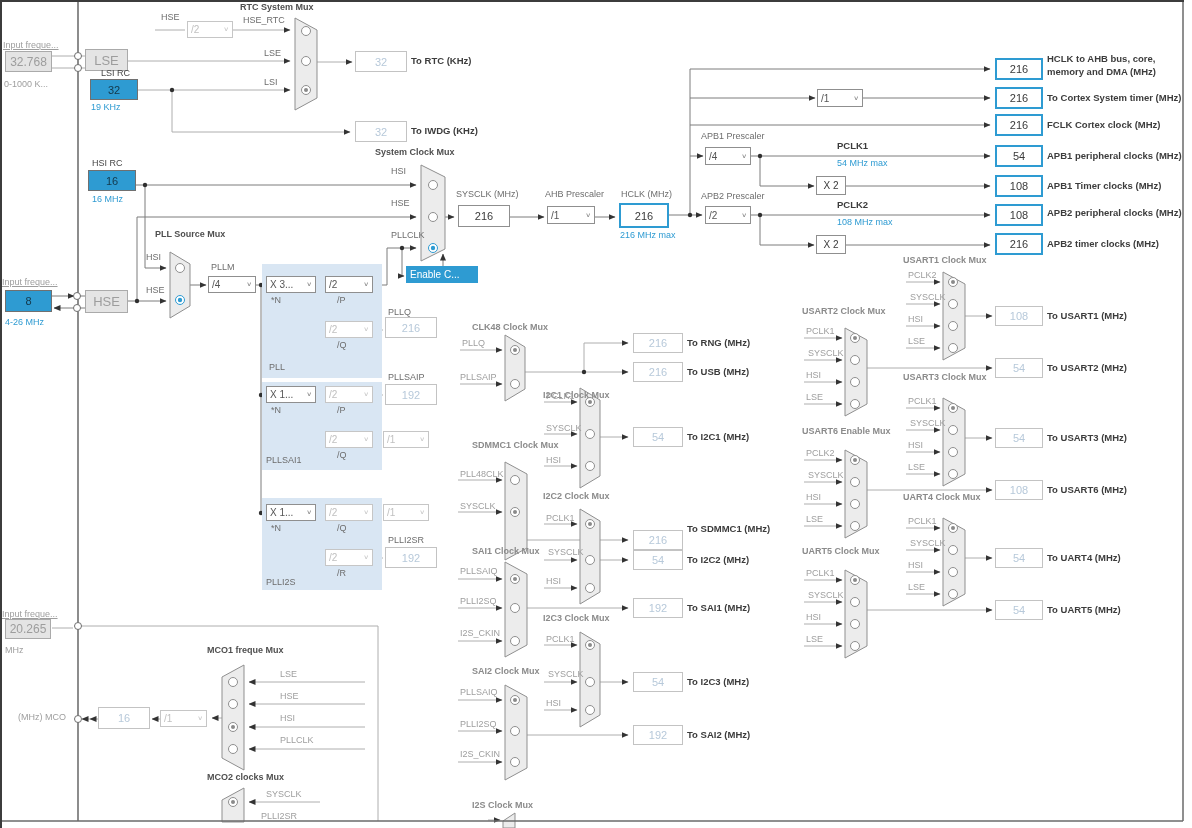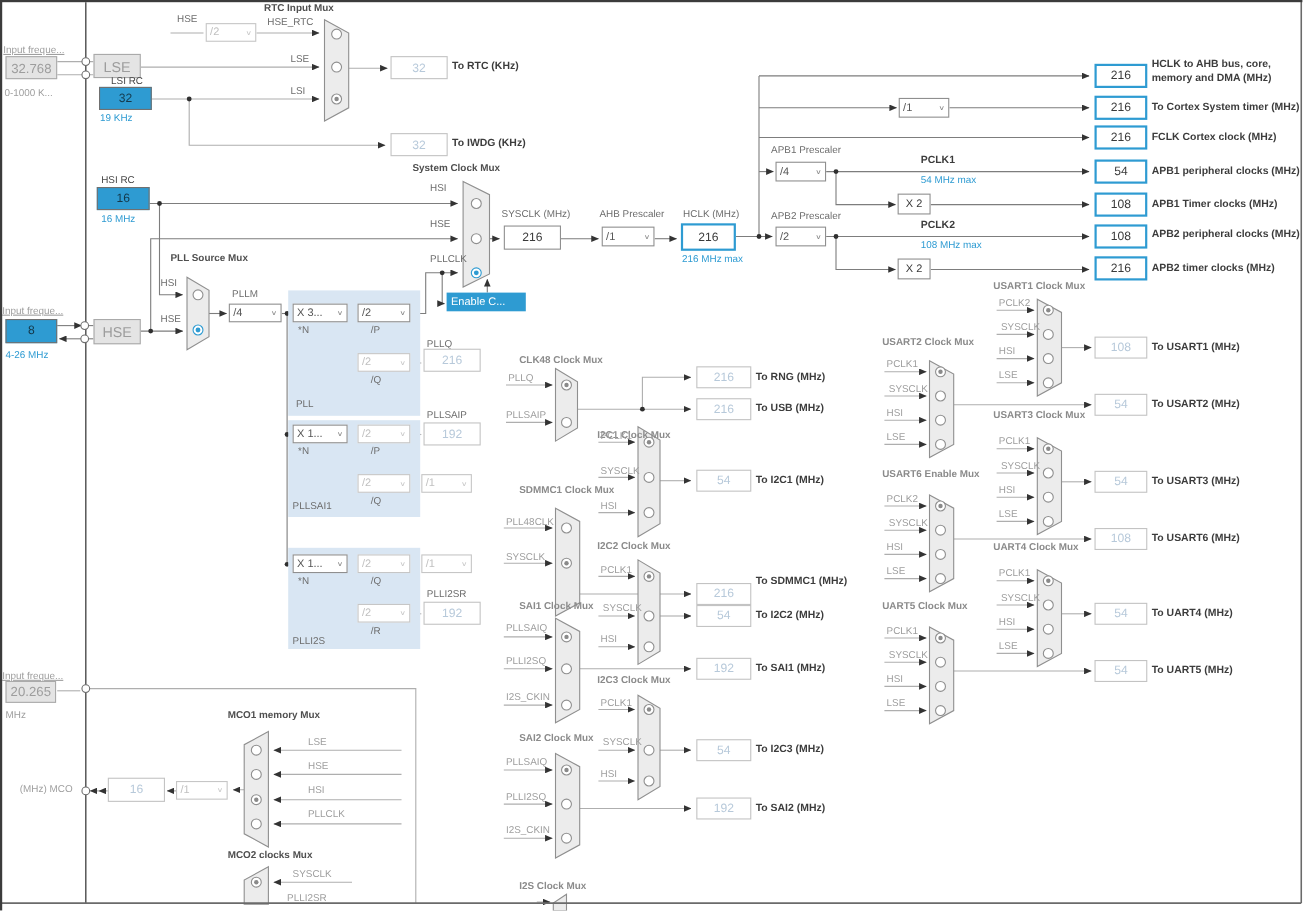--- a/index.html
+++ b/index.html
@@ -350,21 +350,21 @@
   <span class="l bl" style="left:91px;top:102px">19 KHz</span>
   <span class="l dk" style="left:92px;top:158px">HSI RC</span>
   <div class="vb fillb" style="left:88px;top:170px;width:48px;height:21px">
       <span>16</span>
     </div>
   <span class="l bl" style="left:92px;top:194px">16 MHz</span>
   <div class="vb gray" style="left:85px;top:290px;width:43px;height:23px;font-size:13px">
       <span>HSE</span>
     </div>
 
-  <span class="mt" style="left:240px;top:2px">RTC Input Mux</span>
+  <span class="mt" style="left:240px;top:2px">RTC System Mux</span>
   <span class="l" style="left:161px;top:12px">HSE</span>
   <div class="dd dis" style="left:187px;top:21px;width:46px;height:17px">
       <span>/2</span>
       <i class="ch">∨</i>
     </div>
   <span class="l" style="left:243px;top:15px">HSE_RTC</span>
   <span class="l" style="left:264px;top:48px">LSE</span>
   <span class="l" style="left:264px;top:77px">LSI</span>
   <div class="vb dis" style="left:355px;top:51px;width:52px;height:21px">
       <span>32</span>
@@ -649,21 +649,21 @@
   <span class="mt mtd" style="left:802px;top:546px">UART5 Clock Mux</span>
   <span class="l lt" style="left:806px;top:568px">PCLK1</span>
   <span class="l lt" style="left:808px;top:590px">SYSCLK</span>
   <span class="l lt" style="left:806px;top:612px">HSI</span>
   <span class="l lt" style="left:806px;top:634px">LSE</span>
   <div class="vb dis" style="left:995px;top:600px;width:48px;height:20px">
       <span>54</span>
     </div>
   <span class="olb" style="left:1047px;top:605px">To UART5 (MHz)</span>
 
-  <span class="mt" style="left:207px;top:645px">MCO1 memory Mux</span>
+  <span class="mt" style="left:207px;top:645px">MCO1 freque Mux</span>
   <span class="l lt" style="left:280px;top:669px">LSE</span>
   <span class="l lt" style="left:280px;top:691px">HSE</span>
   <span class="l lt" style="left:280px;top:713px">HSI</span>
   <span class="l lt" style="left:280px;top:735px">PLLCLK</span>
   <div class="dd dis" style="left:160px;top:710px;width:47px;height:17px">
       <span>/1</span>
       <i class="ch">∨</i>
     </div>
   <div class="vb dis" style="left:98px;top:707px;width:52px;height:22px">
       <span>16</span>

